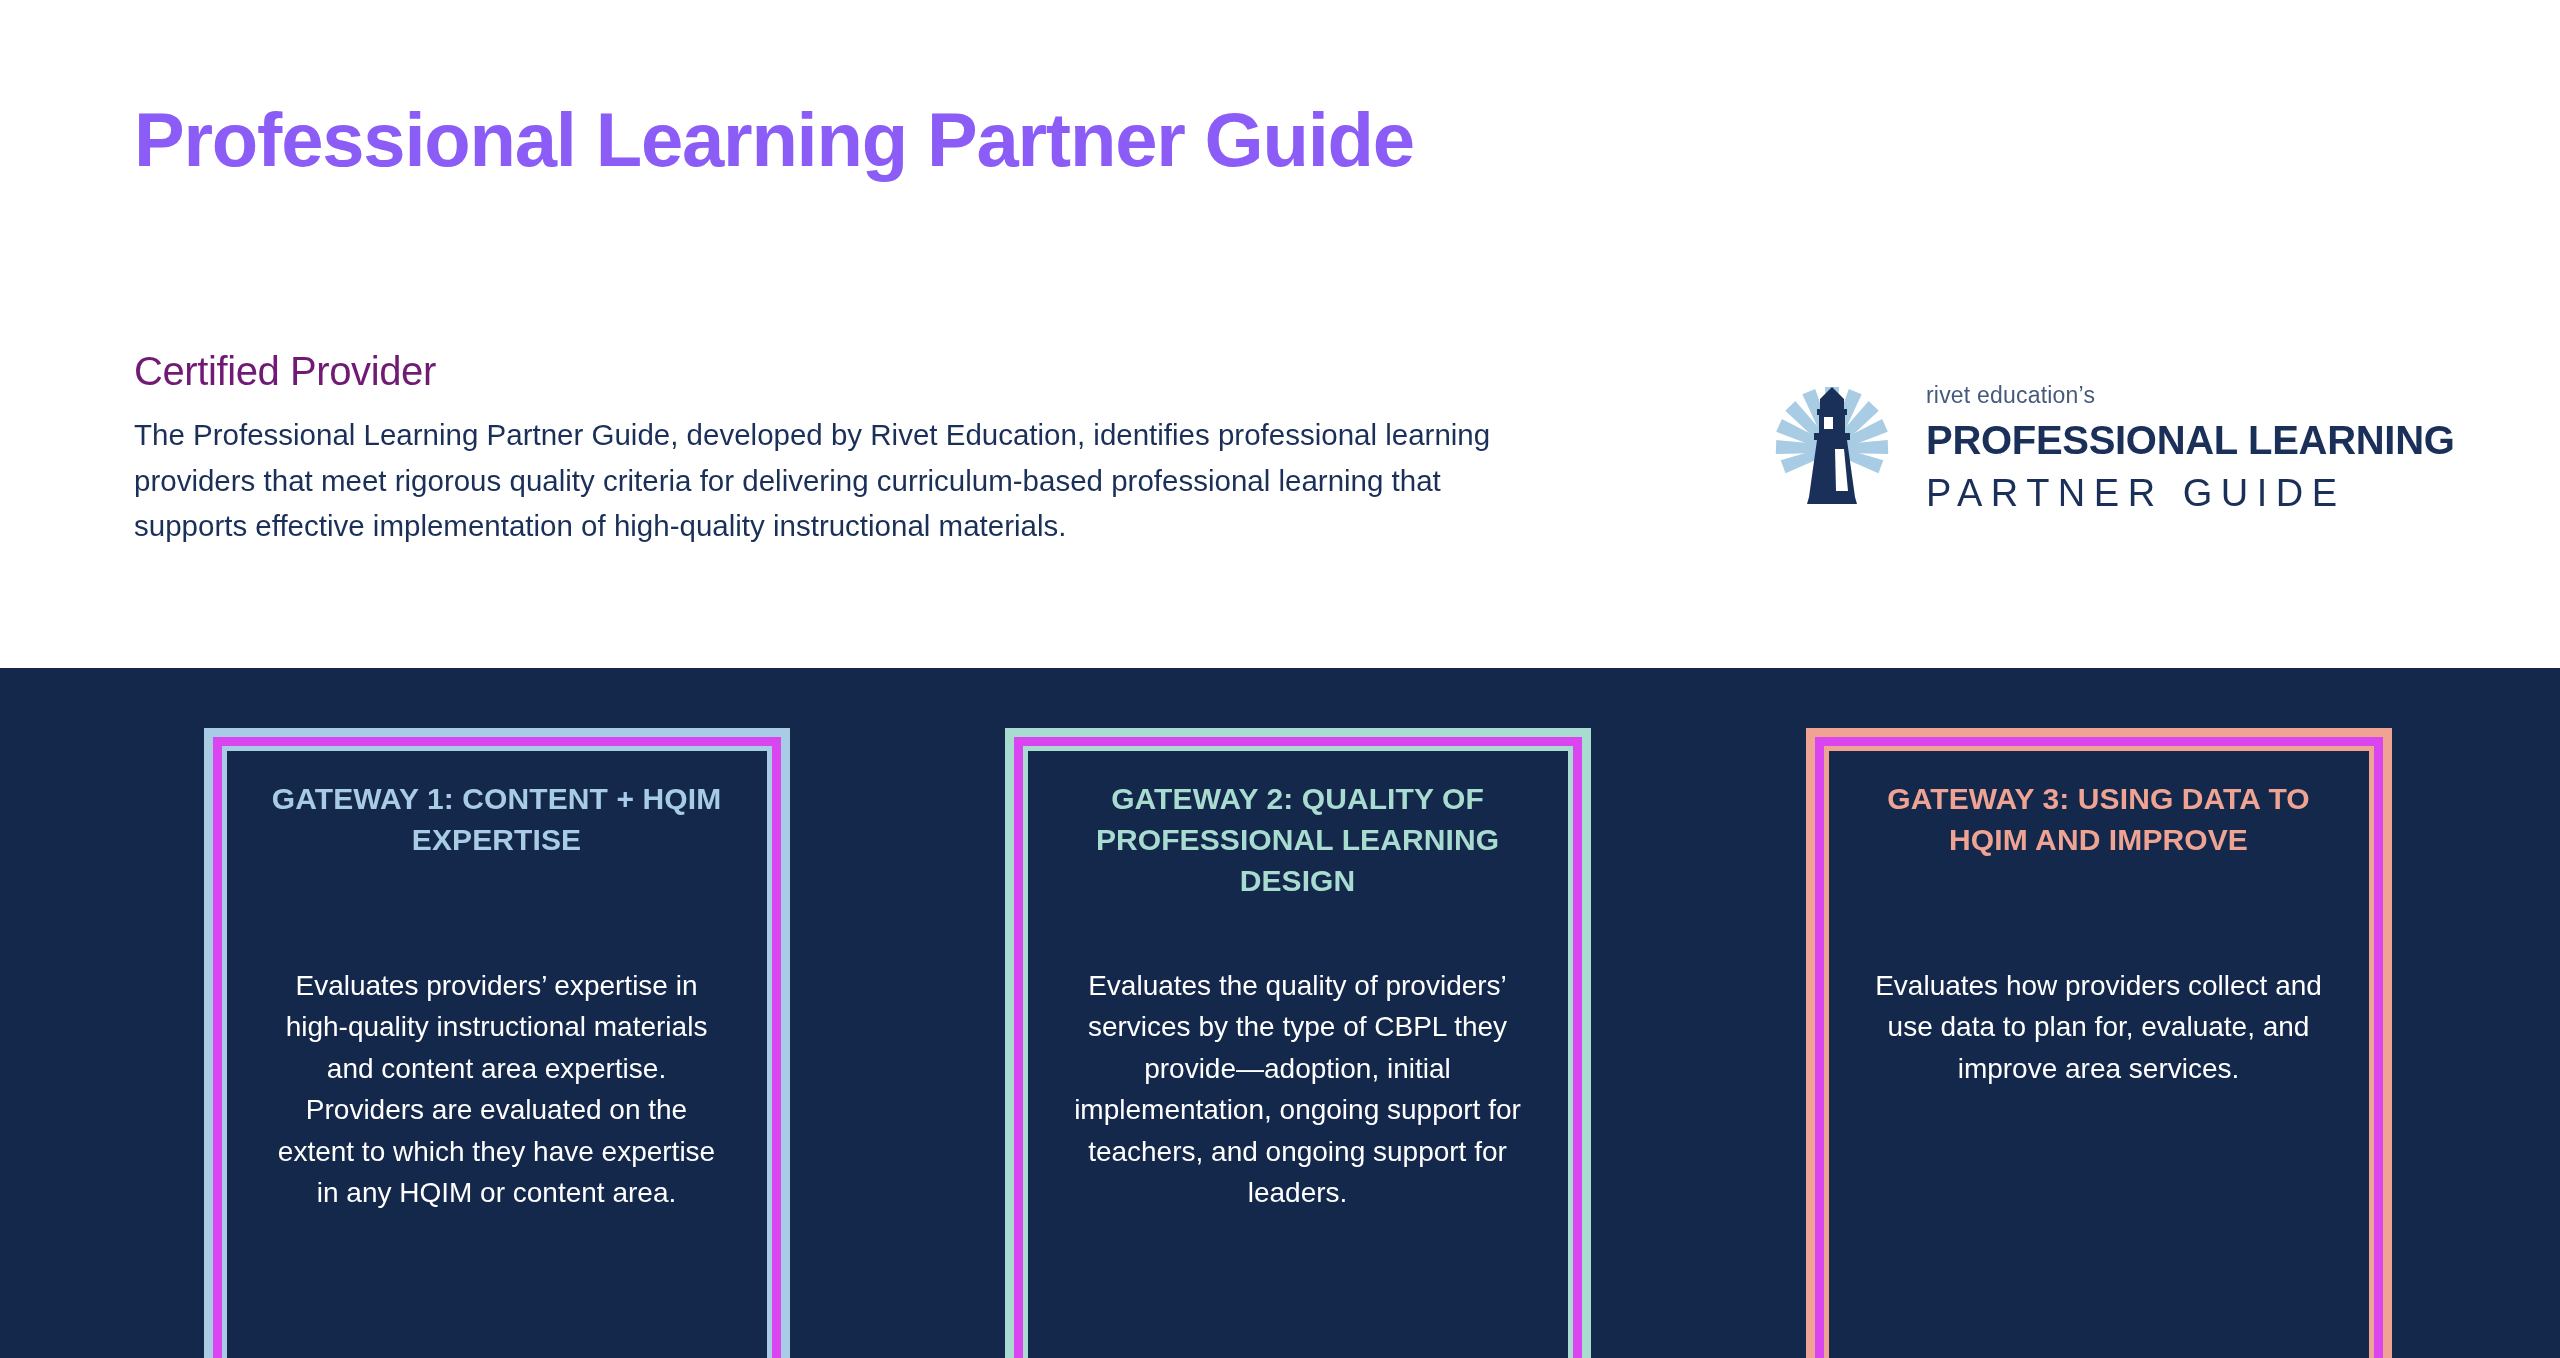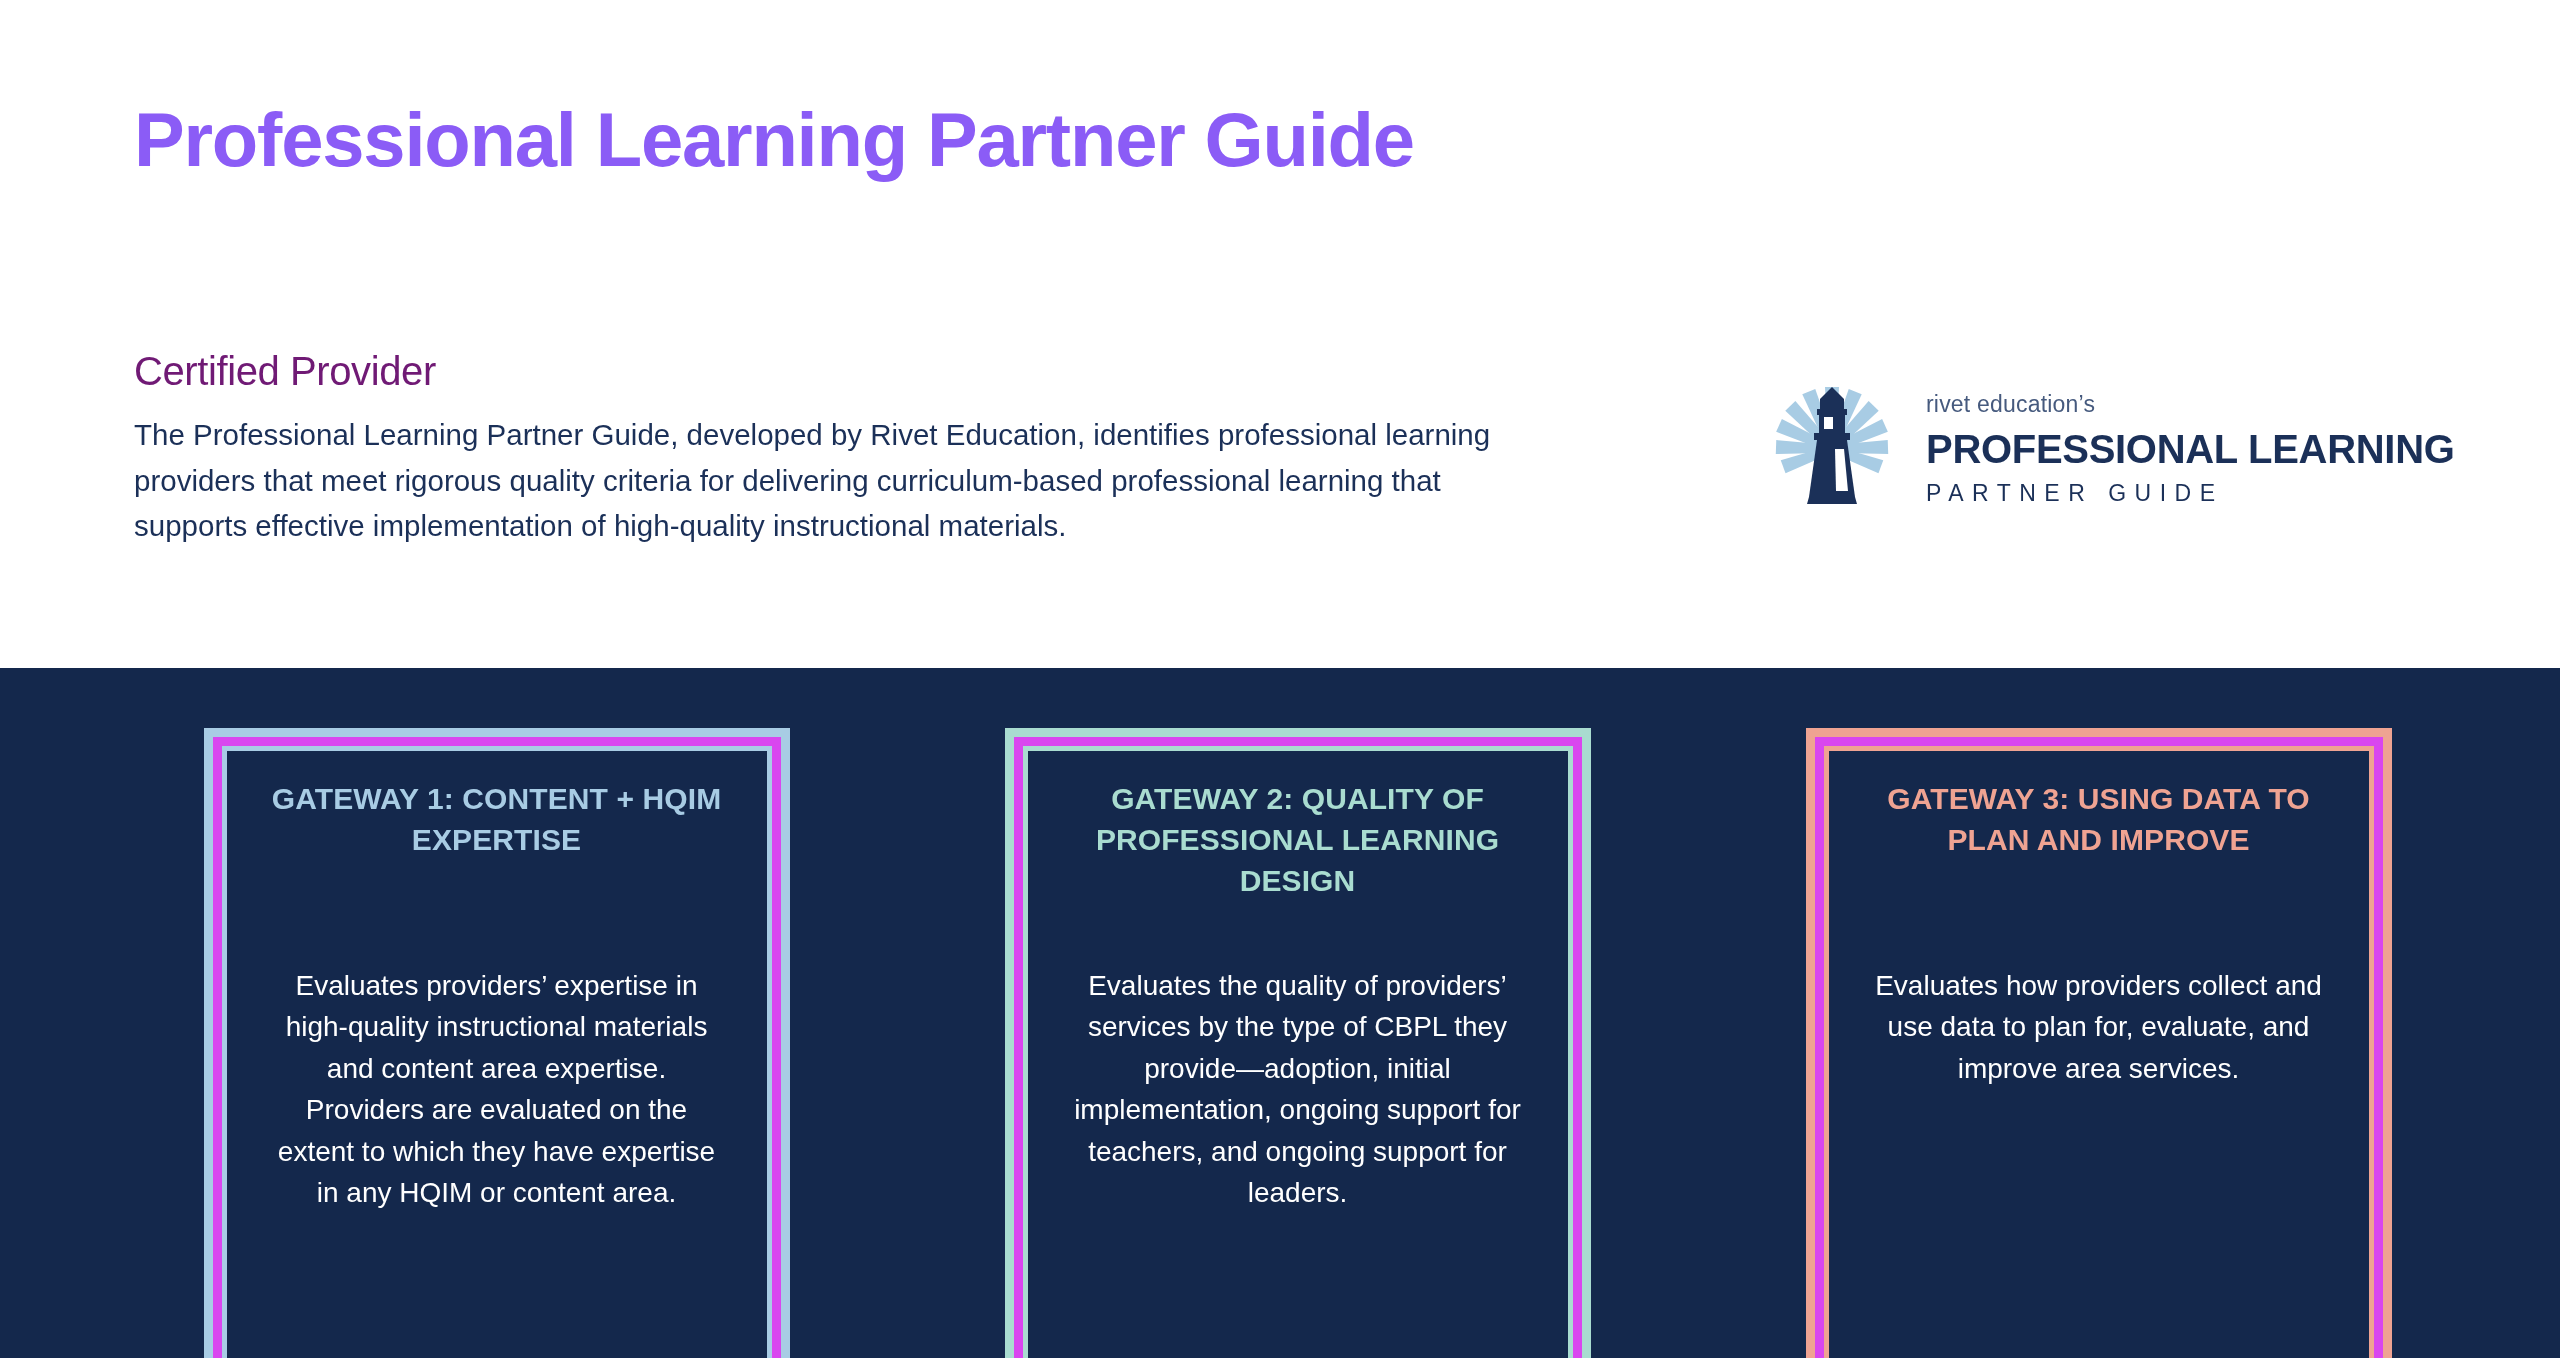--- a/index.html
+++ b/index.html
@@ -95,21 +95,21 @@
   }
   .logo-main {
     font-size: 40px;
     font-weight: 700;
     color: #1b3058;
     letter-spacing: -0.3px;
     line-height: 1.12;
     white-space: nowrap;
   }
   .logo-sub {
-    font-size: 23px;
+    font-size: 38px;
     font-weight: 400;
     color: #1b3058;
     letter-spacing: 8.5px;
     line-height: 1.2;
     white-space: nowrap;
   }
 
   
   .gateways-band {
     position: absolute;
@@ -268,21 +268,21 @@
 
       <div class="gateway-card" style="--accent: #a9dcd0;">
         <div class="card-inner">
           <div class="card-title">GATEWAY 2: QUALITY OF PROFESSIONAL LEARNING DESIGN</div>
           <div class="card-body">Evaluates the quality of providers’ services by the type of CBPL they provide—adoption, initial implementation, ongoing support for teachers, and ongoing support for leaders.</div>
         </div>
       </div>
 
       <div class="gateway-card" style="--accent: #efa392;">
         <div class="card-inner">
-          <div class="card-title">GATEWAY 3: USING DATA TO PLAN AND IMPROVE</div>
+          <div class="card-title">GATEWAY 3: USING DATA TO HQIM AND IMPROVE</div>
           <div class="card-body">Evaluates how providers collect and use data to plan for, evaluate, and improve area services.</div>
         </div>
       </div>
 
     </div>
   </div>
 
 </div>
 
 </body></html>

